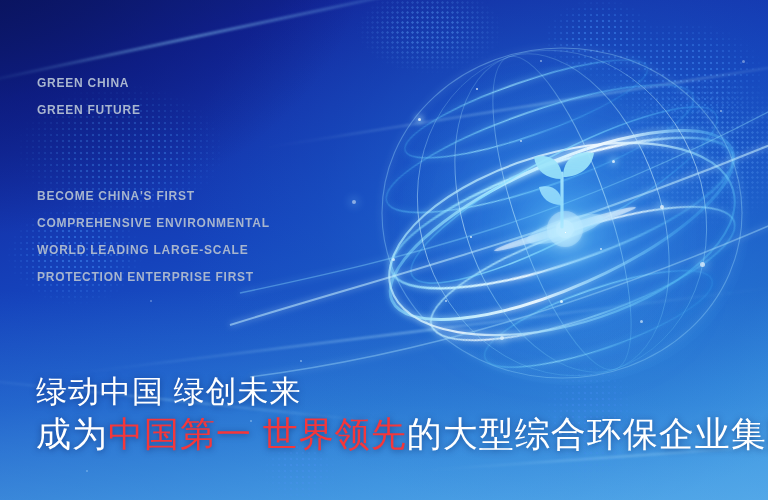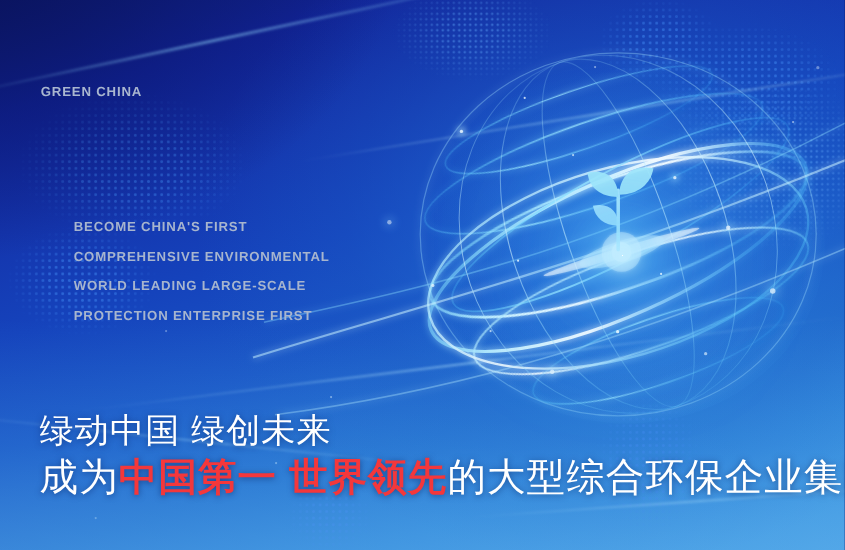--- a/index.html
+++ b/index.html
@@ -98,35 +98,35 @@
   .sparkles { position:absolute; inset:0; pointer-events:none; }
   .sp { position:absolute; border-radius:50%; background:#eaf8ff; }
 
   
   .beam { position:absolute; pointer-events:none; border-radius:50%; filter:blur(1.2px); }
 
   
   #eng-top { position:absolute; left:37px; top:70px; }
   #eng-top .l { color:#a9b6cf; font-size:12px; font-weight:bold; letter-spacing:.75px; line-height:27px; white-space:nowrap; }
 
-  #eng-body { position:absolute; left:37px; top:193px;margin-left:30px; }
+  #eng-body { position:absolute; left:37px; top:183px; }
   #eng-body .l { color:#a7b5ce; font-size:12px; font-weight:bold; letter-spacing:.75px; line-height:27px; white-space:nowrap; }
 
   #headline { position:absolute; left:36px; bottom:44px; }
   #headline .h1 {
     color:#ffffff; font-size:31px; font-weight:400; letter-spacing:1px;
     line-height:40px; white-space:nowrap;
     text-shadow:0 1px 6px rgba(6,28,90,.55);
   }
   #headline .h2 {
     font-size:35px; line-height:44px; white-space:nowrap;
     color:#ffffff; font-weight:400; letter-spacing:1px;
     text-shadow:0 1px 6px rgba(6,28,90,.55);
   }
-  #headline .hl { color:#f4373b; font-weight:bold; }
+  #headline .hl { color:#f4373b; font-weight:normal; }
 </style>
 </head>
 <body>
 
 <div id="banner">
 
   <div class="dotmap m1"></div>
   <div class="dotmap m2"></div>
   <div class="vignette-tl"></div>
 
@@ -253,20 +253,21 @@
     <span class="sp" style="left:742px;top:60px;width:3px;height:3px;opacity:.4"></span>
     <span class="sp" style="left:86px;top:470px;width:2px;height:2px;opacity:.4"></span>
     <span class="sp" style="left:690px;top:430px;width:2px;height:2px;opacity:.45"></span>
     <span class="sp" style="left:540px;top:60px;width:2px;height:2px;opacity:.5"></span>
   </div>
 
   <div class="vignette-bottom"></div>
 
   <div id="eng-top">
     <div class="l">GREEN CHINA</div>
+    <div class="l">GREEN FUTURE</div>
   </div>
 
   <div id="eng-body">
     <div class="l">BECOME CHINA'S FIRST</div>
     <div class="l">COMPREHENSIVE ENVIRONMENTAL</div>
     <div class="l">WORLD LEADING LARGE-SCALE</div>
     <div class="l">PROTECTION ENTERPRISE FIRST</div>
   </div>
 
   <div id="headline">

